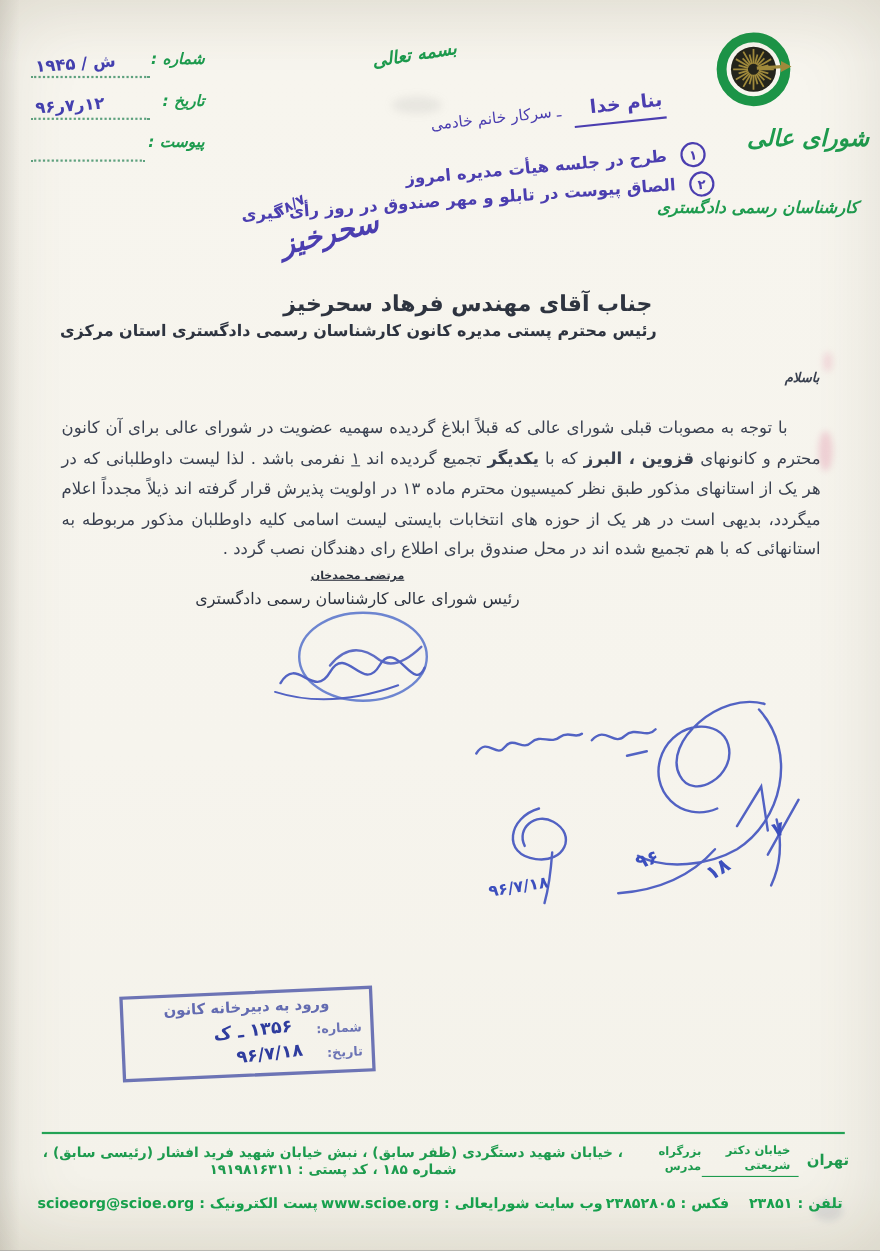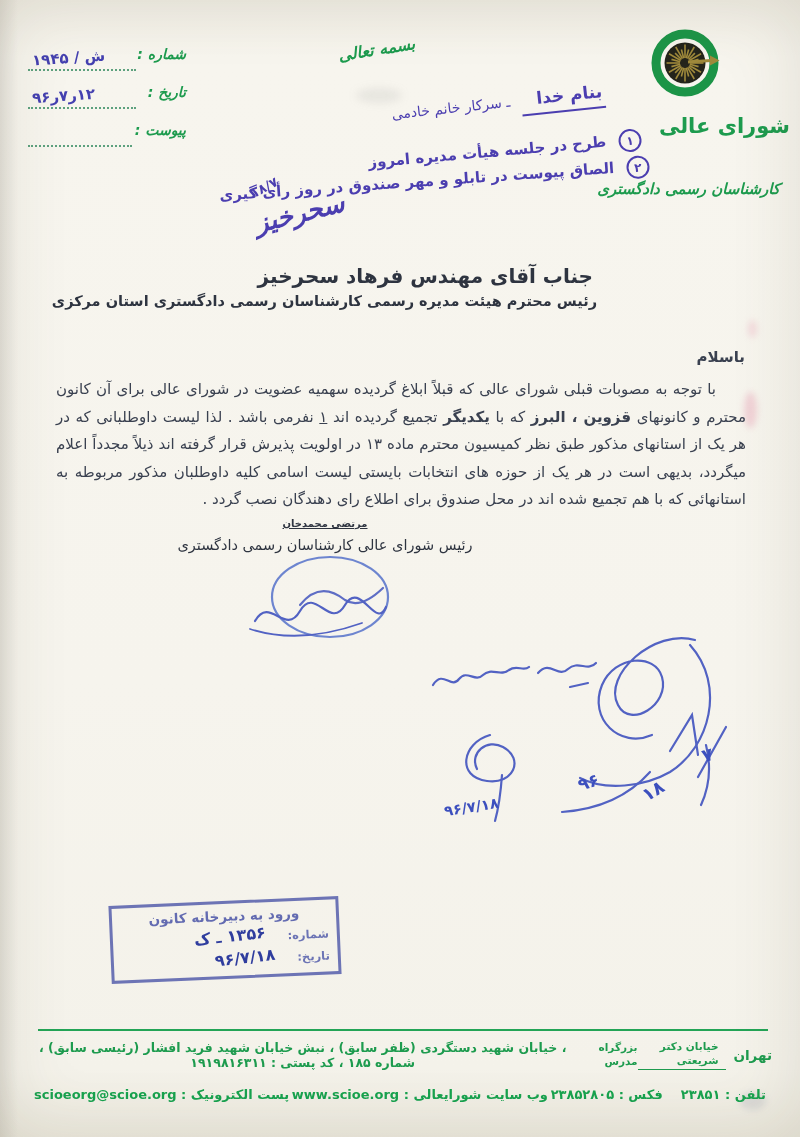--- a/index.html
+++ b/index.html
@@ -28,43 +28,43 @@
   .ref-val{position:absolute;left:4px;bottom:7px;color:#4440b0;font-size:15px;
     font-weight:bold;transform:rotate(-4deg);white-space:nowrap;}
 
   
   .besmele{position:absolute;left:338px;top:40px;color:#1d9b4e;font-size:16px;
     font-weight:bold;font-style:italic;transform:rotate(-9deg);}
 
   
   .logo-wrap{position:absolute;left:648px;top:26px;width:74px;height:74px;}
   .org1{position:absolute;right:10px;top:114px;color:#1d9b4e;font-size:21px;
-    font-weight:bold;direction:rtl;white-space:nowrap;}
+    font-weight:bold;font-style:italic;direction:rtl;white-space:nowrap;}
   .org2{position:absolute;right:20px;top:180px;color:#1d9b4e;font-size:15px;
     font-weight:bold;font-style:italic;direction:rtl;white-space:nowrap;}
 
   
   .ann{position:absolute;color:#4b3eb0;direction:rtl;white-space:nowrap;}
   #ded{right:196px;top:92px;transform:rotate(-6deg);font-size:14px;}
   #ded .main{font-size:17px;font-weight:bold;border-bottom:2px solid #4b3eb0;
     padding:0 2px 5px 16px;margin-left:6px;}
   #ann1{right:158px;top:140px;transform:rotate(-5deg);font-size:15px;font-weight:600;}
   #ann2{right:150px;top:170px;transform:rotate(-4deg);font-size:15px;font-weight:600;}
   .circled{display:inline-flex;align-items:center;justify-content:center;width:19px;height:19px;
     border:2px solid currentColor;border-radius:50%;font-size:12px;margin-left:7px;font-weight:bold;}
   #ann2-date{left:250px;top:180px;transform:rotate(-28deg);font-size:13px;font-weight:bold;}
   #sahar{left:254px;top:198px;font-size:26px;font-style:italic;font-weight:bold;transform:rotate(-14deg);}
 
   
   .to1{position:absolute;right:207px;top:264px;font-size:20px;font-weight:bold;
     color:#2e3440;direction:rtl;white-space:nowrap;}
   .to2{position:absolute;right:203px;top:293px;font-size:14.5px;font-weight:bold;
     color:#2e3440;direction:rtl;white-space:nowrap;}
-  .salutation{position:absolute;right:55px;top:348px;font-size:15px;font-weight:600;
-    color:#3a4150;direction:rtl;}
+  .salutation{position:absolute;right:55px;top:336px;font-size:12px;font-weight:600;
+    color:#3a4150;direction:rtl;font-style:italic;}
   .body-par{position:absolute;left:56px;right:54px;top:361px;direction:rtl;
     text-align:justify;font-size:15px;line-height:27.6px;color:#3a4150;text-indent:30px;}
   .body-par .b{font-weight:bold}
   .body-par .u{text-decoration:underline}
   .signer{position:absolute;left:175px;top:518px;width:300px;text-align:center;
     direction:rtl;color:#2e3440;}
   .signer-name{font-size:10px;font-weight:bold;margin-bottom:8px;text-decoration:underline;}
   .signer-title{font-size:14.5px;font-weight:normal;}
 
   
@@ -170,21 +170,21 @@
     <span>طرح در جلسه هیأت مدیره امروز</span>
   </div>
   <div class="ann" id="ann2">
     <span class="circled">۲</span>
     <span>الصاق پیوست در تابلو و مهر صندوق در روز رأی گیری</span>
   </div>
   <div class="ann" id="ann2-date"><bdo dir="ltr">۱۸/۷</bdo></div>
   <div class="ann" id="sahar">سحرخیز</div>
 
   <div class="to1">جناب آقای مهندس فرهاد سحرخیز</div>
-  <div class="to2">رئیس محترم هیئت مدیره رسمی کارشناسان رسمی دادگستری استان مرکزی</div>
+  <div class="to2">رئیس محترم پستی مدیره کانون کارشناسان رسمی دادگستری استان مرکزی</div>
   <div class="salutation">باسلام</div>
 
   <p class="body-par"><span class="">با توجه به مصوبات قبلی شورای عالی که قبلاً ابلاغ گردیده سهمیه عضویت در شورای عالی برای آن کانون محترم و کانونهای </span><span class="b ">قزوین ، البرز</span><span class=""> که با </span><span class="b ">یکدیگر</span><span class=""> تجمیع گردیده اند </span><span class="u">۱</span><span class=""> نفرمی باشد . لذا لیست داوطلبانی که در هر یک از استانهای مذکور طبق نظر کمیسیون محترم ماده ۱۳ در اولویت پذیرش قرار گرفته اند ذیلاً مجدداً اعلام میگردد، بدیهی است در هر یک از حوزه های انتخابات بایستی لیست اسامی کلیه داوطلبان مذکور مربوطه به استانهائی که با هم تجمیع شده اند در محل صندوق برای اطلاع رای دهندگان نصب گردد .</span></p>
 
   <div class="signer">
     <div class="signer-name">مرتضی محمدخان</div>
     <div class="signer-title">رئیس شورای عالی کارشناسان رسمی دادگستری</div>
   </div>
 
   <svg class="sig-layer" width="640" height="320" viewBox="0 0 640 320">

